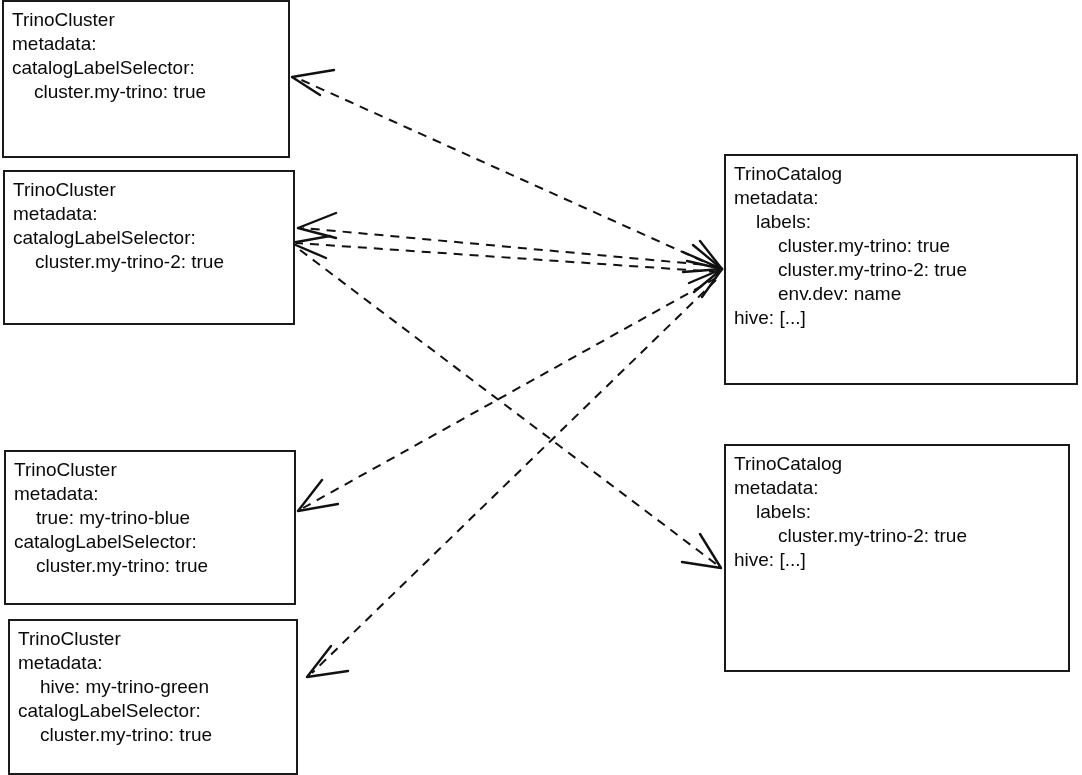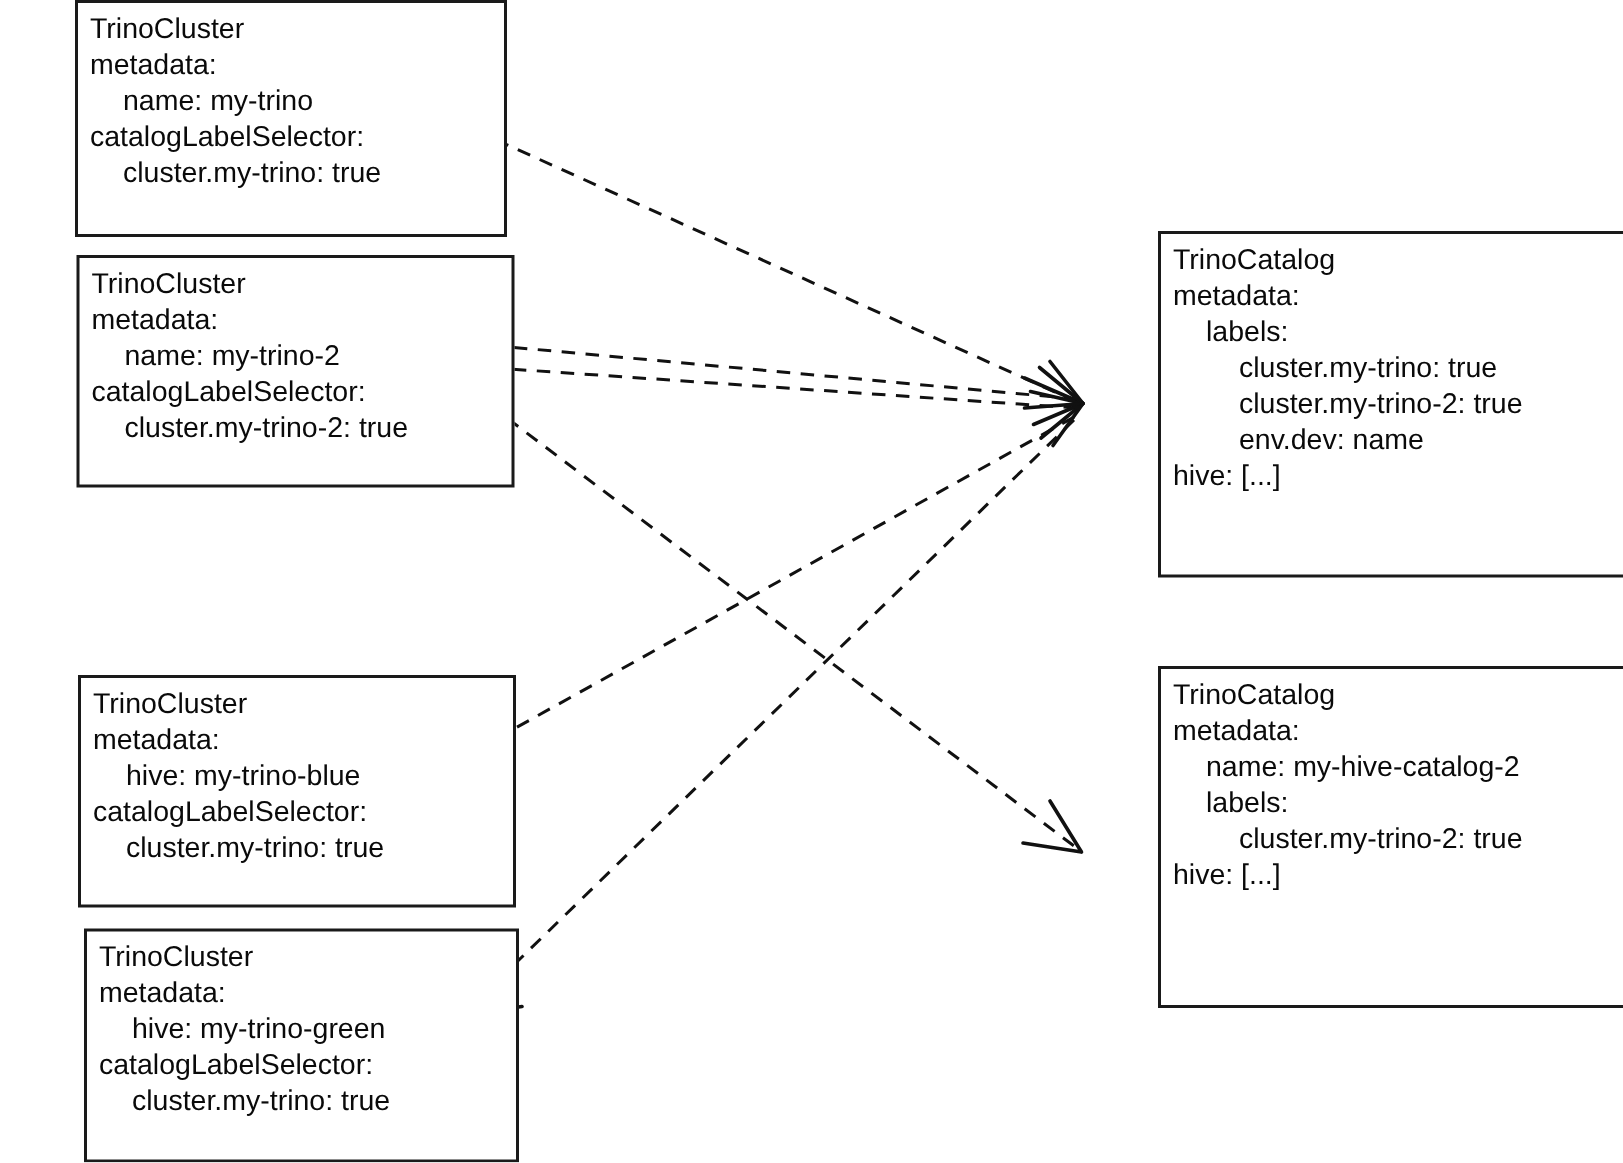--- a/index.html
+++ b/index.html
@@ -15,21 +15,20 @@
     overflow: hidden;
     font-family: "Liberation Sans", sans-serif;
   }
   .node-box {
     position: absolute;
     box-sizing: border-box;
     border: 2px solid #1a1a1a;
     background: #ffffff;
     padding: 6px 0 0 8px;
     z-index: 2;
-    margin-left: 48px;
   }
   .node-line {
     font-family: "Liberation Sans", sans-serif;
     font-size: 19px;
     line-height: 24px;
     color: #0a0a0a;
     white-space: pre;
   }
   .indent-1 { padding-left: 22px; }
   .indent-2 { padding-left: 44px; }
@@ -82,37 +81,35 @@
 
     <path class="edge-head" d="M 722 269 L 683 252 M 722 269 L 689 283"></path>
     <path class="edge-head" d="M 722 269 L 687 261 M 722 269 L 694 292"></path>
     <path class="edge-head" d="M 722 269 L 693 245 M 722 269 L 683 272"></path>
     <path class="edge-head" d="M 722 269 L 700 241 M 722 269 L 702 297"></path>
   </svg>
 
   <div class="node-box" style="left:2px; top:0px; width:288px; height:158px;">
     <div class="node-line">TrinoCluster</div>
     <div class="node-line">metadata:</div>
-    <div class="node-line indent-1">name: my-trino</div>
     <div class="node-line">catalogLabelSelector:</div>
     <div class="node-line indent-1">cluster.my-trino: true</div>
   </div>
 
   <div class="node-box" style="left:3px; top:170px; width:292px; height:155px;">
     <div class="node-line">TrinoCluster</div>
     <div class="node-line">metadata:</div>
-    <div class="node-line indent-1">name: my-trino-2</div>
     <div class="node-line">catalogLabelSelector:</div>
     <div class="node-line indent-1">cluster.my-trino-2: true</div>
   </div>
 
   <div class="node-box" style="left:4px; top:450px; width:292px; height:155px;">
     <div class="node-line">TrinoCluster</div>
     <div class="node-line">metadata:</div>
-    <div class="node-line indent-1">hive: my-trino-blue</div>
+    <div class="node-line indent-1">true: my-trino-blue</div>
     <div class="node-line">catalogLabelSelector:</div>
     <div class="node-line indent-1">cluster.my-trino: true</div>
   </div>
 
   <div class="node-box" style="left:8px; top:619px; width:290px; height:156px;">
     <div class="node-line">TrinoCluster</div>
     <div class="node-line">metadata:</div>
     <div class="node-line indent-1">hive: my-trino-green</div>
     <div class="node-line">catalogLabelSelector:</div>
     <div class="node-line indent-1">cluster.my-trino: true</div>
@@ -124,19 +121,18 @@
     <div class="node-line indent-1">labels:</div>
     <div class="node-line indent-2">cluster.my-trino: true</div>
     <div class="node-line indent-2">cluster.my-trino-2: true</div>
     <div class="node-line indent-2">env.dev: name</div>
     <div class="node-line">hive: [...]</div>
   </div>
 
   <div class="node-box" style="left:724px; top:444px; width:346px; height:228px;">
     <div class="node-line">TrinoCatalog</div>
     <div class="node-line">metadata:</div>
-    <div class="node-line indent-1">name: my-hive-catalog-2</div>
     <div class="node-line indent-1">labels:</div>
     <div class="node-line indent-2">cluster.my-trino-2: true</div>
     <div class="node-line">hive: [...]</div>
   </div>
 
 </div>
 
 </body></html>

